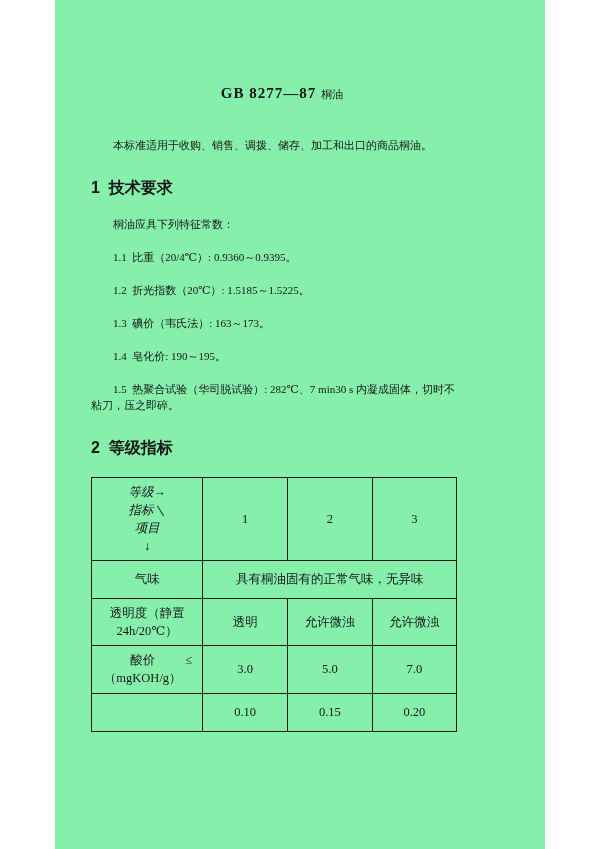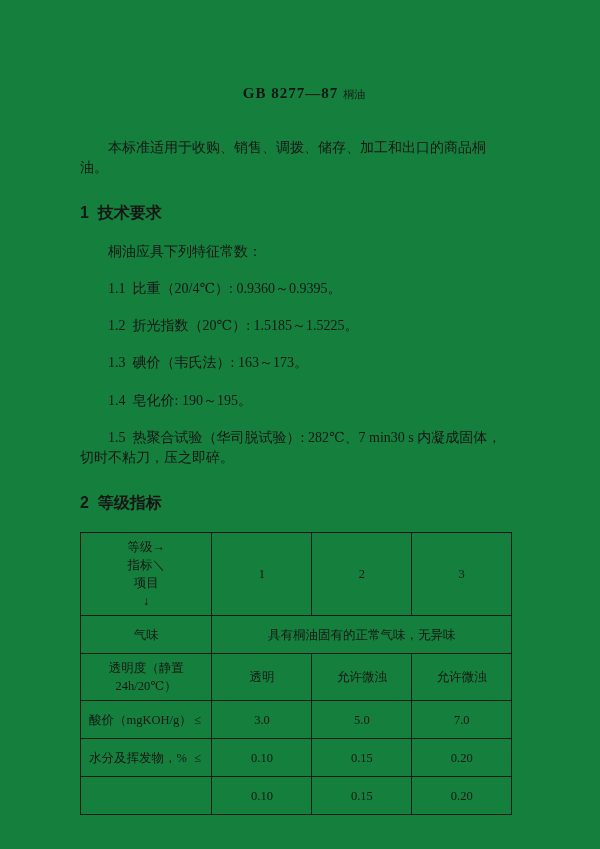--- a/index.html
+++ b/index.html
@@ -1,42 +1,42 @@
 <!DOCTYPE html>
 <html><head>
 <meta charset="utf-8">
 <style>
   html,body{margin:0;padding:0;background:#ffffff;}
   .page{
     position:relative;
-    width:600px;height:849px;
+    width:490px;height:849px;
     box-sizing:border-box;
     margin:0 auto;
-    background:#15803d;
+    background:#86efac;
     color:#151515;
     font-family:"Liberation Serif","DejaVu Serif",serif;
-    padding:66px 88px 0 80px;
+    padding:66px 88px 0 36px;
     overflow:hidden;
   }
   .doc-header{
     text-align:center;
     margin-bottom:18px;
     white-space:pre-wrap;
   }
   .std-no{
     font-weight:bold;
     font-size:15px;
     letter-spacing:1px;
   }
   .std-title{
     font-size:11px;
     margin-left:5px;
   }
   p.body-line{
-    font-size:14px;
+    font-size:11px;
     line-height:1.45;
     margin:6px 0 17px 0;
     text-indent:2em;
     white-space:pre-wrap;
   }
   h2.sec{
     font-family:"Liberation Sans","DejaVu Sans",sans-serif;
     font-size:16px;
     font-weight:bold;
     margin:24px 0 18px 0;
@@ -57,21 +57,21 @@
     line-height:1.45;
   }
   col.c0{width:30.5%;}
   col.c1{width:23.2%;}
   col.c2{width:23.2%;}
   col.c3{width:23.1%;}
   .r-head td{height:62px;}
   .r-sezer td{height:48px;}
   .r-norm td{height:27px;}
   td.lbl{text-align:left;}
-  .pre{white-space:pre-line;}
+  .pre{white-space:pre-line;font-style:italic;}
   .corner{
     text-align:left;
     line-height:1.5;
     padding-left:12px;
   }
   .le-wrap{
     display:flex;
     justify-content:space-between;
     align-items:flex-start;
   }
@@ -136,31 +136,20 @@
         <div class="le-wrap">
           <span>酸价（mgKOH/g）</span>
           <span class="le-sign">≤</span>
         </div>
       </td>
       <td>3.0</td>
       <td>5.0</td>
       <td>7.0</td>
     </tr>
 
-    <tr class="r-norm">
-      <td class="lbl">
-        <div class="le-wrap">
-          <span>水分及挥发物，%</span>
-          <span class="le-sign">≤</span>
-        </div>
-      </td>
-      <td>0.10</td>
-      <td>0.15</td>
-      <td>0.20</td>
-    </tr>
 
     <tr class="r-norm">
       <td class="lbl">
         
       </td>
       <td>0.10</td>
       <td>0.15</td>
       <td>0.20</td>
     </tr>
 

